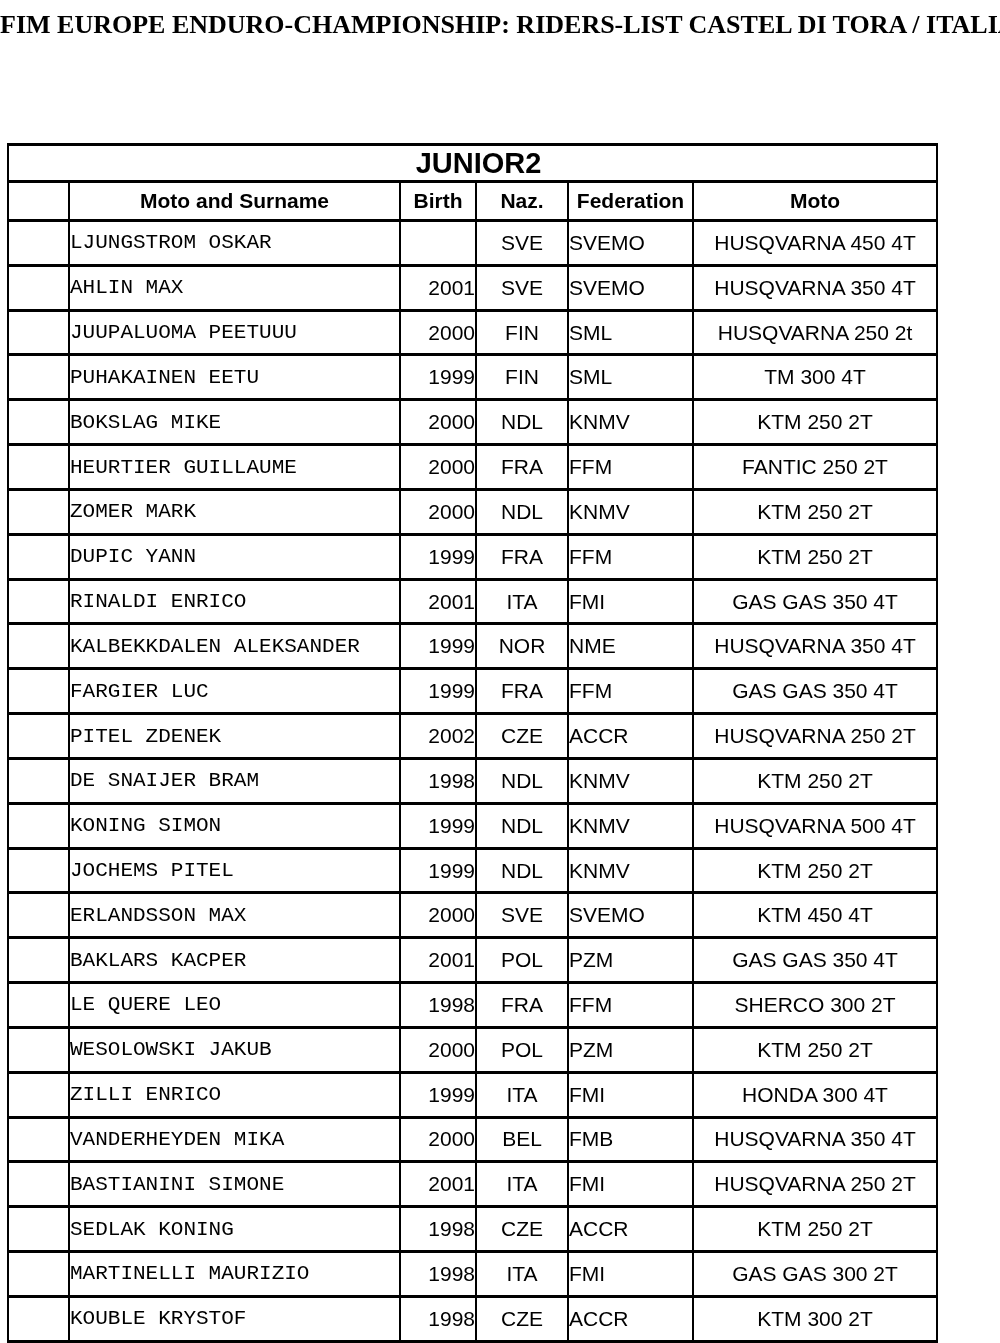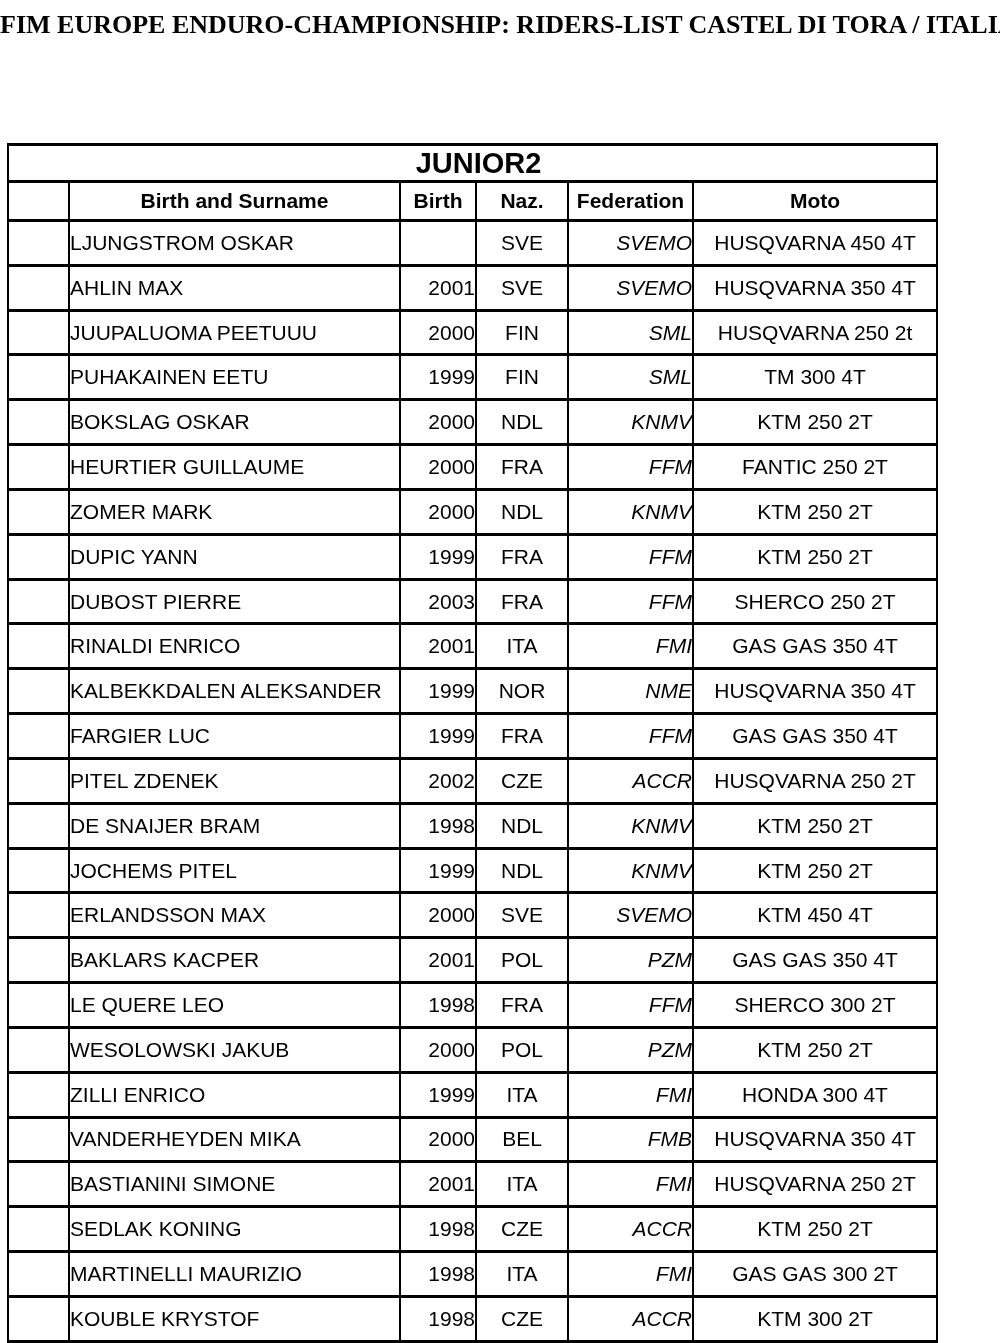--- a/index.html
+++ b/index.html
@@ -60,24 +60,24 @@
     font-size: 21px;
     font-weight: bold;
     text-align: center;
   }
   tr.data-row td {
     height: 38px;
     font-size: 21px;
     font-weight: normal;
   }
   td.c-pos   { text-align: center; }
-  td.c-name  { text-align: left; padding-left: 5px; }
+  td.c-name  { text-align: left; padding-left: 5px; font-family: Liberation Mono, monospace; }
   td.c-birth { text-align: right; }
   td.c-naz   { text-align: center; }
-  td.c-fed   { text-align: right; font-style: italic; }
+  td.c-fed   { text-align: left; }
   td.c-moto  { text-align: center; padding-left: 5px; }
 </style>
 </head>
 <body>
 
 <div class="doc-title">FIM EUROPE ENDURO-CHAMPIONSHIP: RIDERS-LIST CASTEL DI TORA / ITALIA</div>
 
 <table class="riders">
   <colgroup>
     <col style="width:61px">
@@ -86,21 +86,21 @@
     <col style="width:92px">
     <col style="width:125px">
     <col style="width:244px">
   </colgroup>
   <thead>
     <tr class="cat-row">
       <th colspan="6">JUNIOR2</th>
     </tr>
     <tr class="head-row">
       <th></th>
-      <th>Birth and Surname</th>
+      <th>Moto and Surname</th>
       <th>Birth</th>
       <th>Naz.</th>
       <th>Federation</th>
       <th>Moto</th>
     </tr>
   </thead>
   <tbody>
   <tr class="data-row">
     <td class="c-pos"></td>
     <td class="c-name">LJUNGSTROM OSKAR</td>
@@ -132,21 +132,21 @@
     <td class="c-pos"></td>
     <td class="c-name">PUHAKAINEN EETU</td>
     <td class="c-birth">1999</td>
     <td class="c-naz">FIN</td>
     <td class="c-fed">SML</td>
     <td class="c-moto">TM 300 4T</td>
   </tr>
 
   <tr class="data-row">
     <td class="c-pos"></td>
-    <td class="c-name">BOKSLAG OSKAR</td>
+    <td class="c-name">BOKSLAG MIKE</td>
     <td class="c-birth">2000</td>
     <td class="c-naz">NDL</td>
     <td class="c-fed">KNMV</td>
     <td class="c-moto">KTM 250 2T</td>
   </tr>
 
   <tr class="data-row">
     <td class="c-pos"></td>
     <td class="c-name">HEURTIER GUILLAUME</td>
     <td class="c-birth">2000</td>
@@ -166,28 +166,20 @@
 
   <tr class="data-row">
     <td class="c-pos"></td>
     <td class="c-name">DUPIC YANN</td>
     <td class="c-birth">1999</td>
     <td class="c-naz">FRA</td>
     <td class="c-fed">FFM</td>
     <td class="c-moto">KTM 250 2T</td>
   </tr>
 
-  <tr class="data-row">
-    <td class="c-pos"></td>
-    <td class="c-name">DUBOST PIERRE</td>
-    <td class="c-birth">2003</td>
-    <td class="c-naz">FRA</td>
-    <td class="c-fed">FFM</td>
-    <td class="c-moto">SHERCO 250 2T</td>
-  </tr>
 
   <tr class="data-row">
     <td class="c-pos"></td>
     <td class="c-name">RINALDI ENRICO</td>
     <td class="c-birth">2001</td>
     <td class="c-naz">ITA</td>
     <td class="c-fed">FMI</td>
     <td class="c-moto">GAS GAS 350 4T</td>
   </tr>
 
@@ -220,20 +212,28 @@
 
   <tr class="data-row">
     <td class="c-pos"></td>
     <td class="c-name">DE SNAIJER BRAM</td>
     <td class="c-birth">1998</td>
     <td class="c-naz">NDL</td>
     <td class="c-fed">KNMV</td>
     <td class="c-moto">KTM 250 2T</td>
   </tr>
 
+  <tr class="data-row">
+    <td class="c-pos"></td>
+    <td class="c-name">KONING SIMON</td>
+    <td class="c-birth">1999</td>
+    <td class="c-naz">NDL</td>
+    <td class="c-fed">KNMV</td>
+    <td class="c-moto">HUSQVARNA 500 4T</td>
+  </tr>
 
   <tr class="data-row">
     <td class="c-pos"></td>
     <td class="c-name">JOCHEMS PITEL</td>
     <td class="c-birth">1999</td>
     <td class="c-naz">NDL</td>
     <td class="c-fed">KNMV</td>
     <td class="c-moto">KTM 250 2T</td>
   </tr>
 

